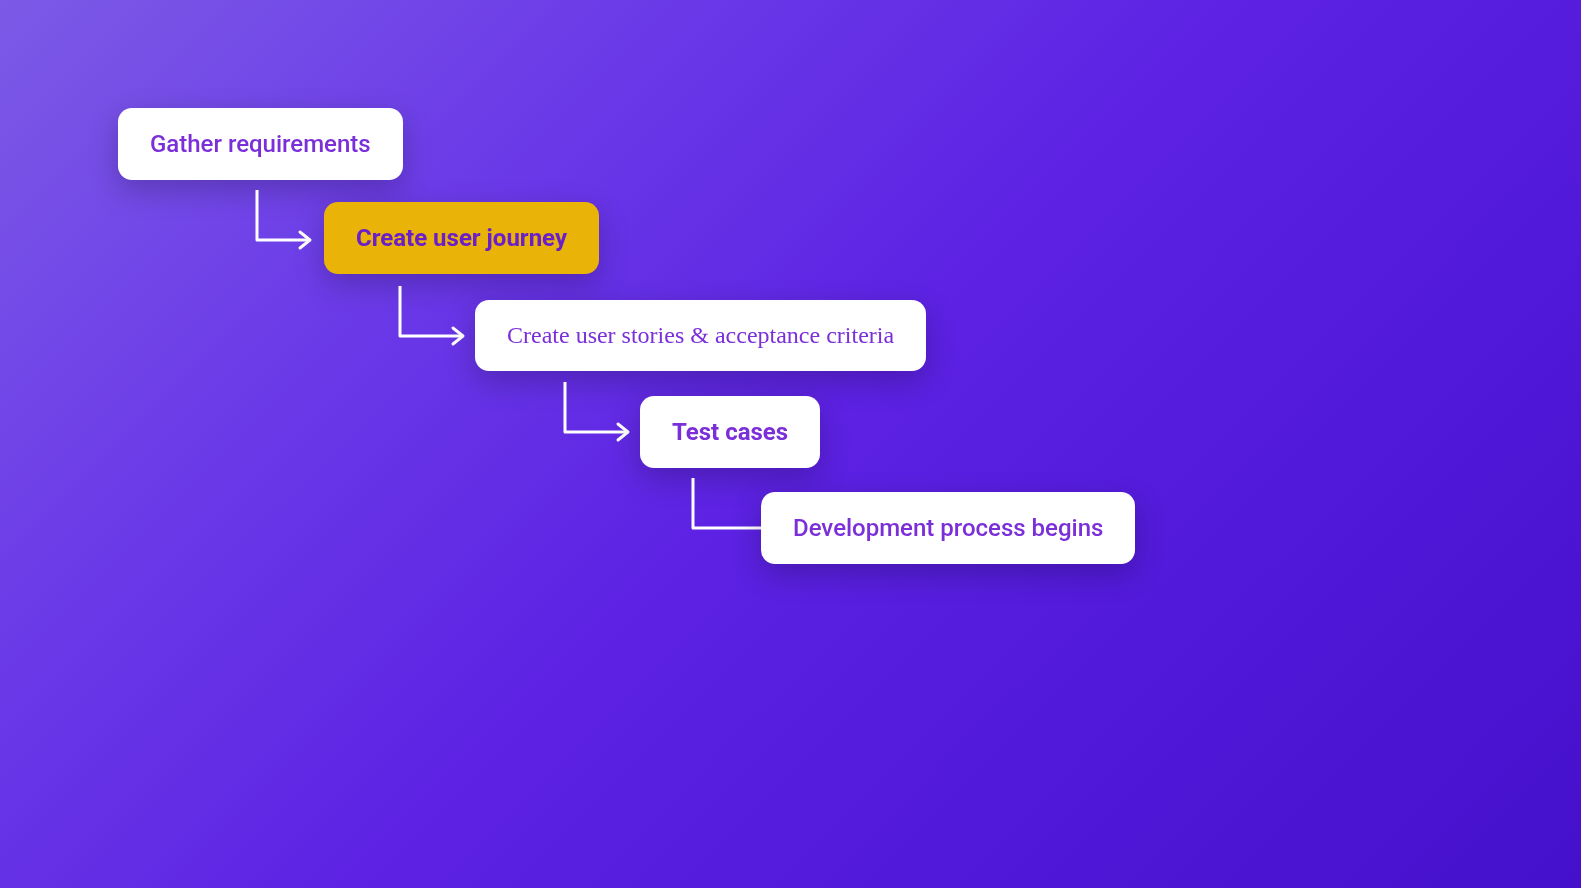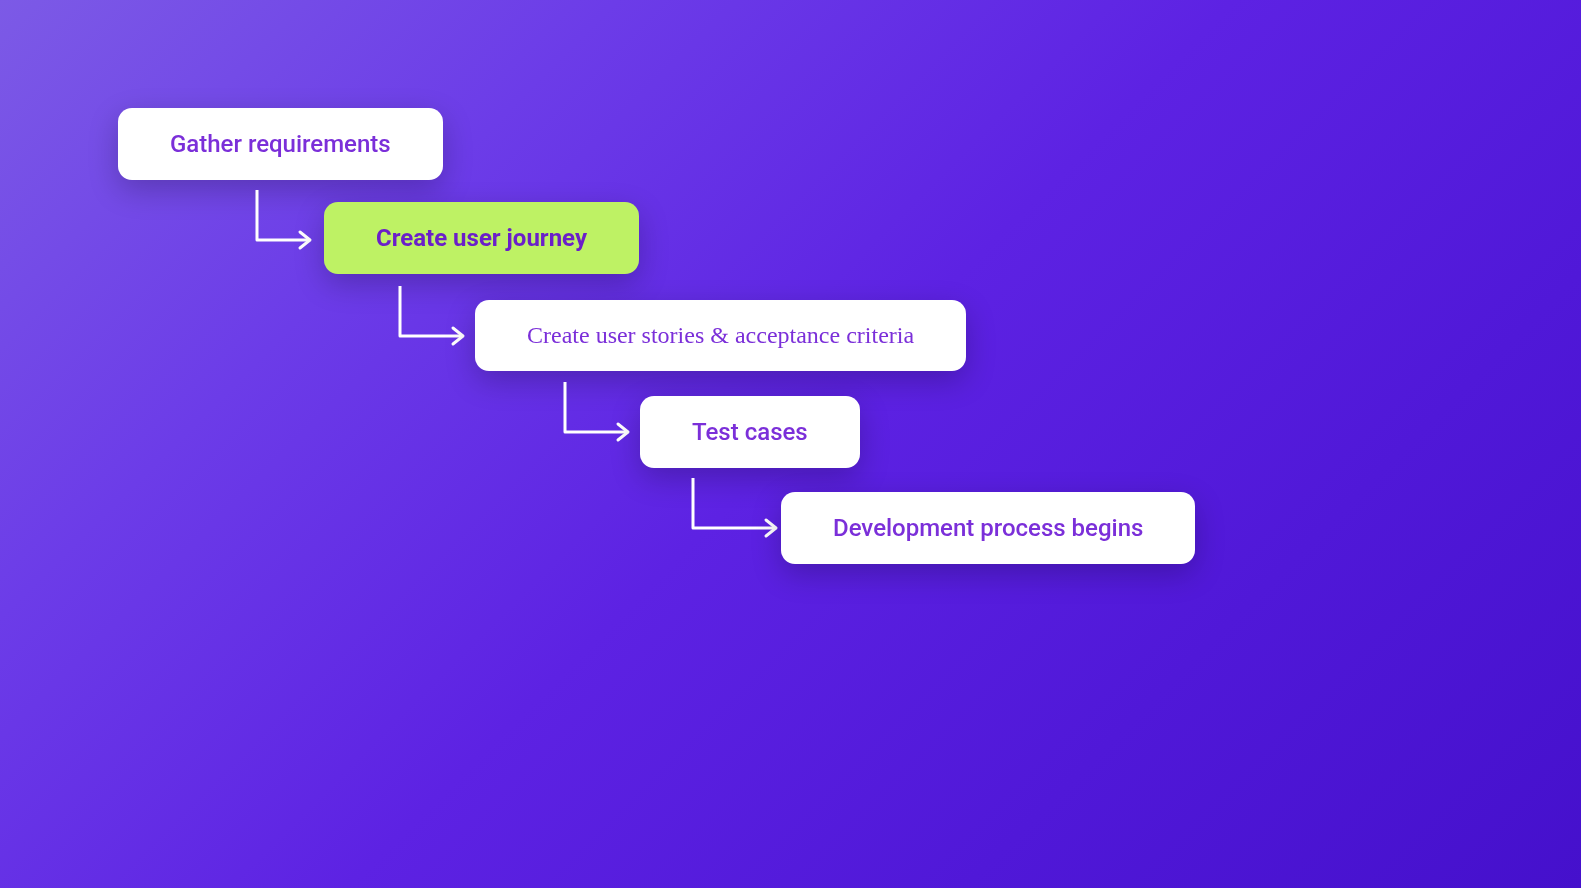--- a/index.html
+++ b/index.html
@@ -12,29 +12,29 @@
       height: 888px;
       background: linear-gradient(135deg, #7c5ae6 0%, #6c3ce8 25%, #5d22e3 50%, #5018d8 75%, #4510cc 100%);
       font-family: -apple-system, BlinkMacSystemFont, "Segoe UI", Roboto, "Helvetica Neue", Arial, sans-serif;
       position: relative;
       overflow: hidden;
     }
     .step {
       position: absolute;
       background: #ffffff;
       border-radius: 14px;
-      padding: 22px 52px;
+      padding: 22px 32px;
       font-size: 24px;
       font-weight: 500;
       color: #7b2fd9;
       box-shadow: 0 10px 30px rgba(0,0,0,0.22);
       white-space: nowrap;
     }
     .step.highlighted {
-      background: #bef264;
+      background: #eab308;
       color: #6b1fc9;
       font-weight: 700;
     }
     .connector {
       position: absolute;
     }
   </style>
 </head>
 <body>
 
@@ -64,26 +64,26 @@
   <span>Create user stories &amp; acceptance criteria</span>
 </div>
 
 <div class="connector" style="left:560px; top:382px;">
   <svg width="80" height="80" viewBox="0 0 80 80">
     <path d="M 5 0 L 5 50 L 65 50" stroke="#ffffff" stroke-width="3" fill="none" stroke-linecap="round" stroke-linejoin="round"></path>
     <path d="M 58 42 L 68 50 L 58 58" stroke="#ffffff" stroke-width="3" fill="none" stroke-linecap="round" stroke-linejoin="round"></path>
   </svg>
 </div>
 
-<div class="step" style="left:640px; top:396px;">
+<div class="step" style="left:640px; top:396px;font-weight:bold;">
   <span>Test cases</span>
 </div>
 
 <div class="connector" style="left:688px; top:478px;">
   <svg width="100" height="80" viewBox="0 0 100 80">
     <path d="M 5 0 L 5 50 L 85 50" stroke="#ffffff" stroke-width="3" fill="none" stroke-linecap="round" stroke-linejoin="round"></path>
     <path d="M 78 42 L 88 50 L 78 58" stroke="#ffffff" stroke-width="3" fill="none" stroke-linecap="round" stroke-linejoin="round"></path>
   </svg>
 </div>
 
-<div class="step" style="left:781px; top:492px;">
+<div class="step" style="left:761px; top:492px;">
   <span>Development process begins</span>
 </div>
 
 </body></html>

